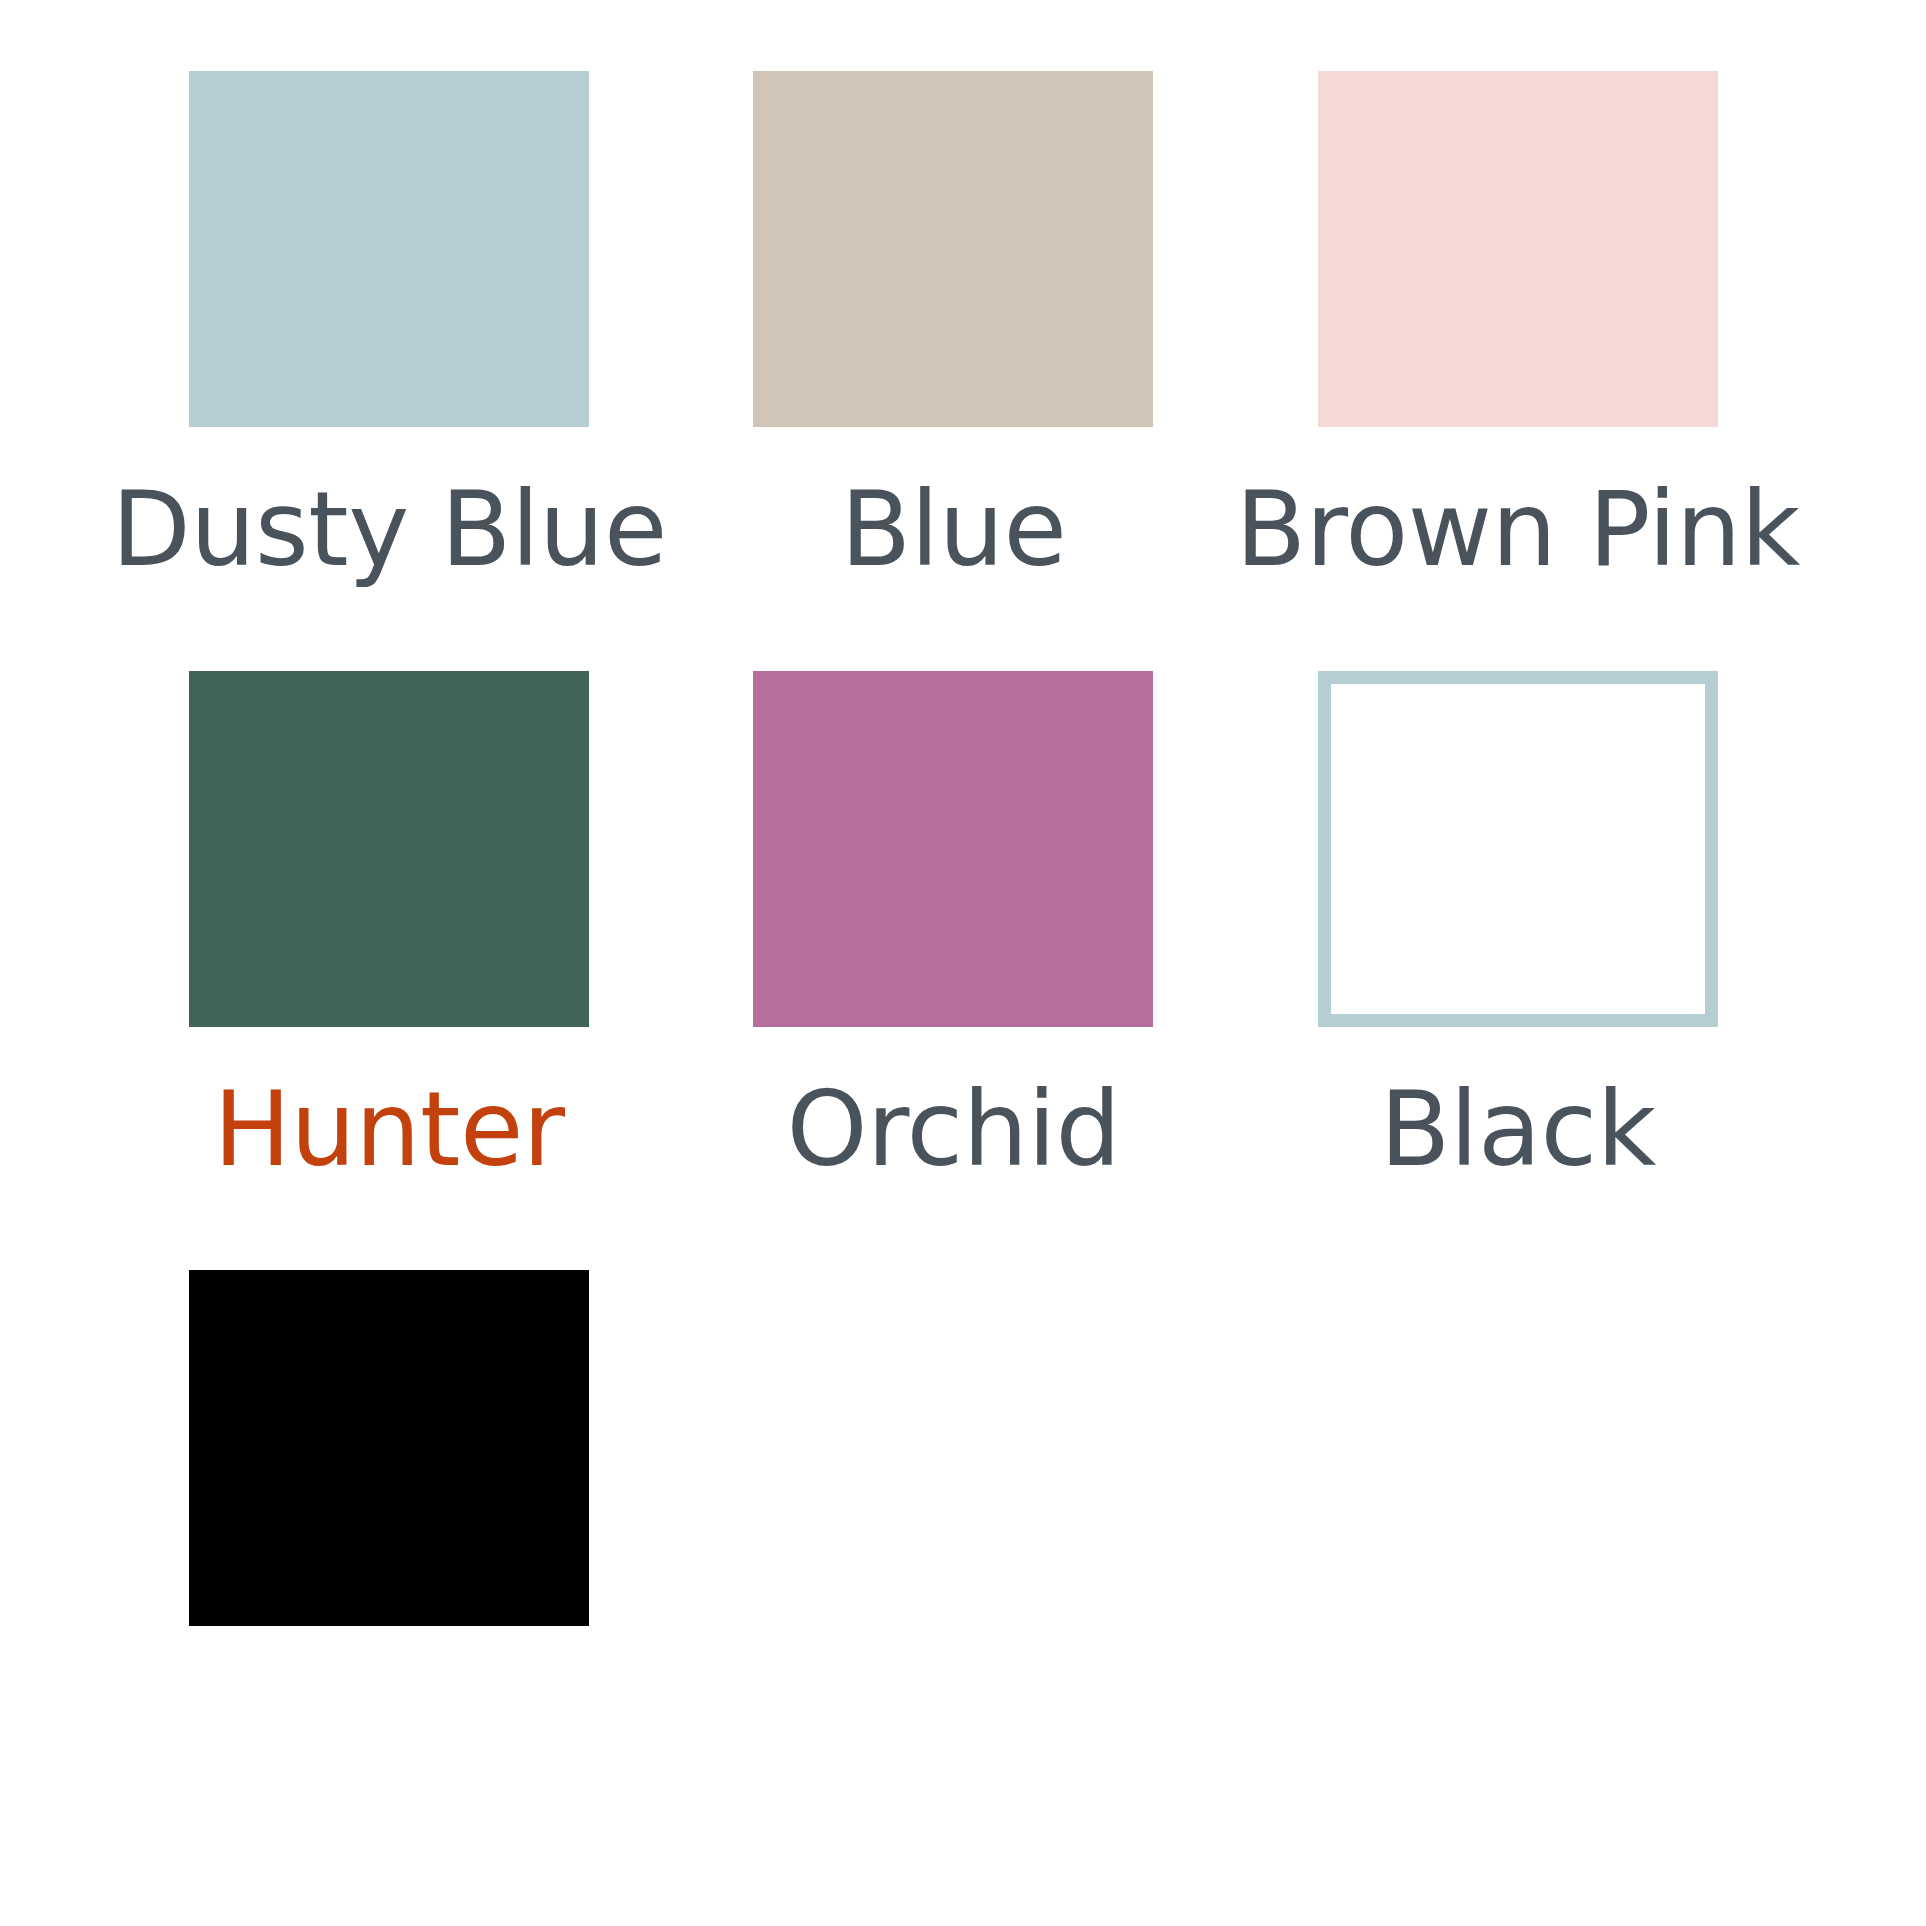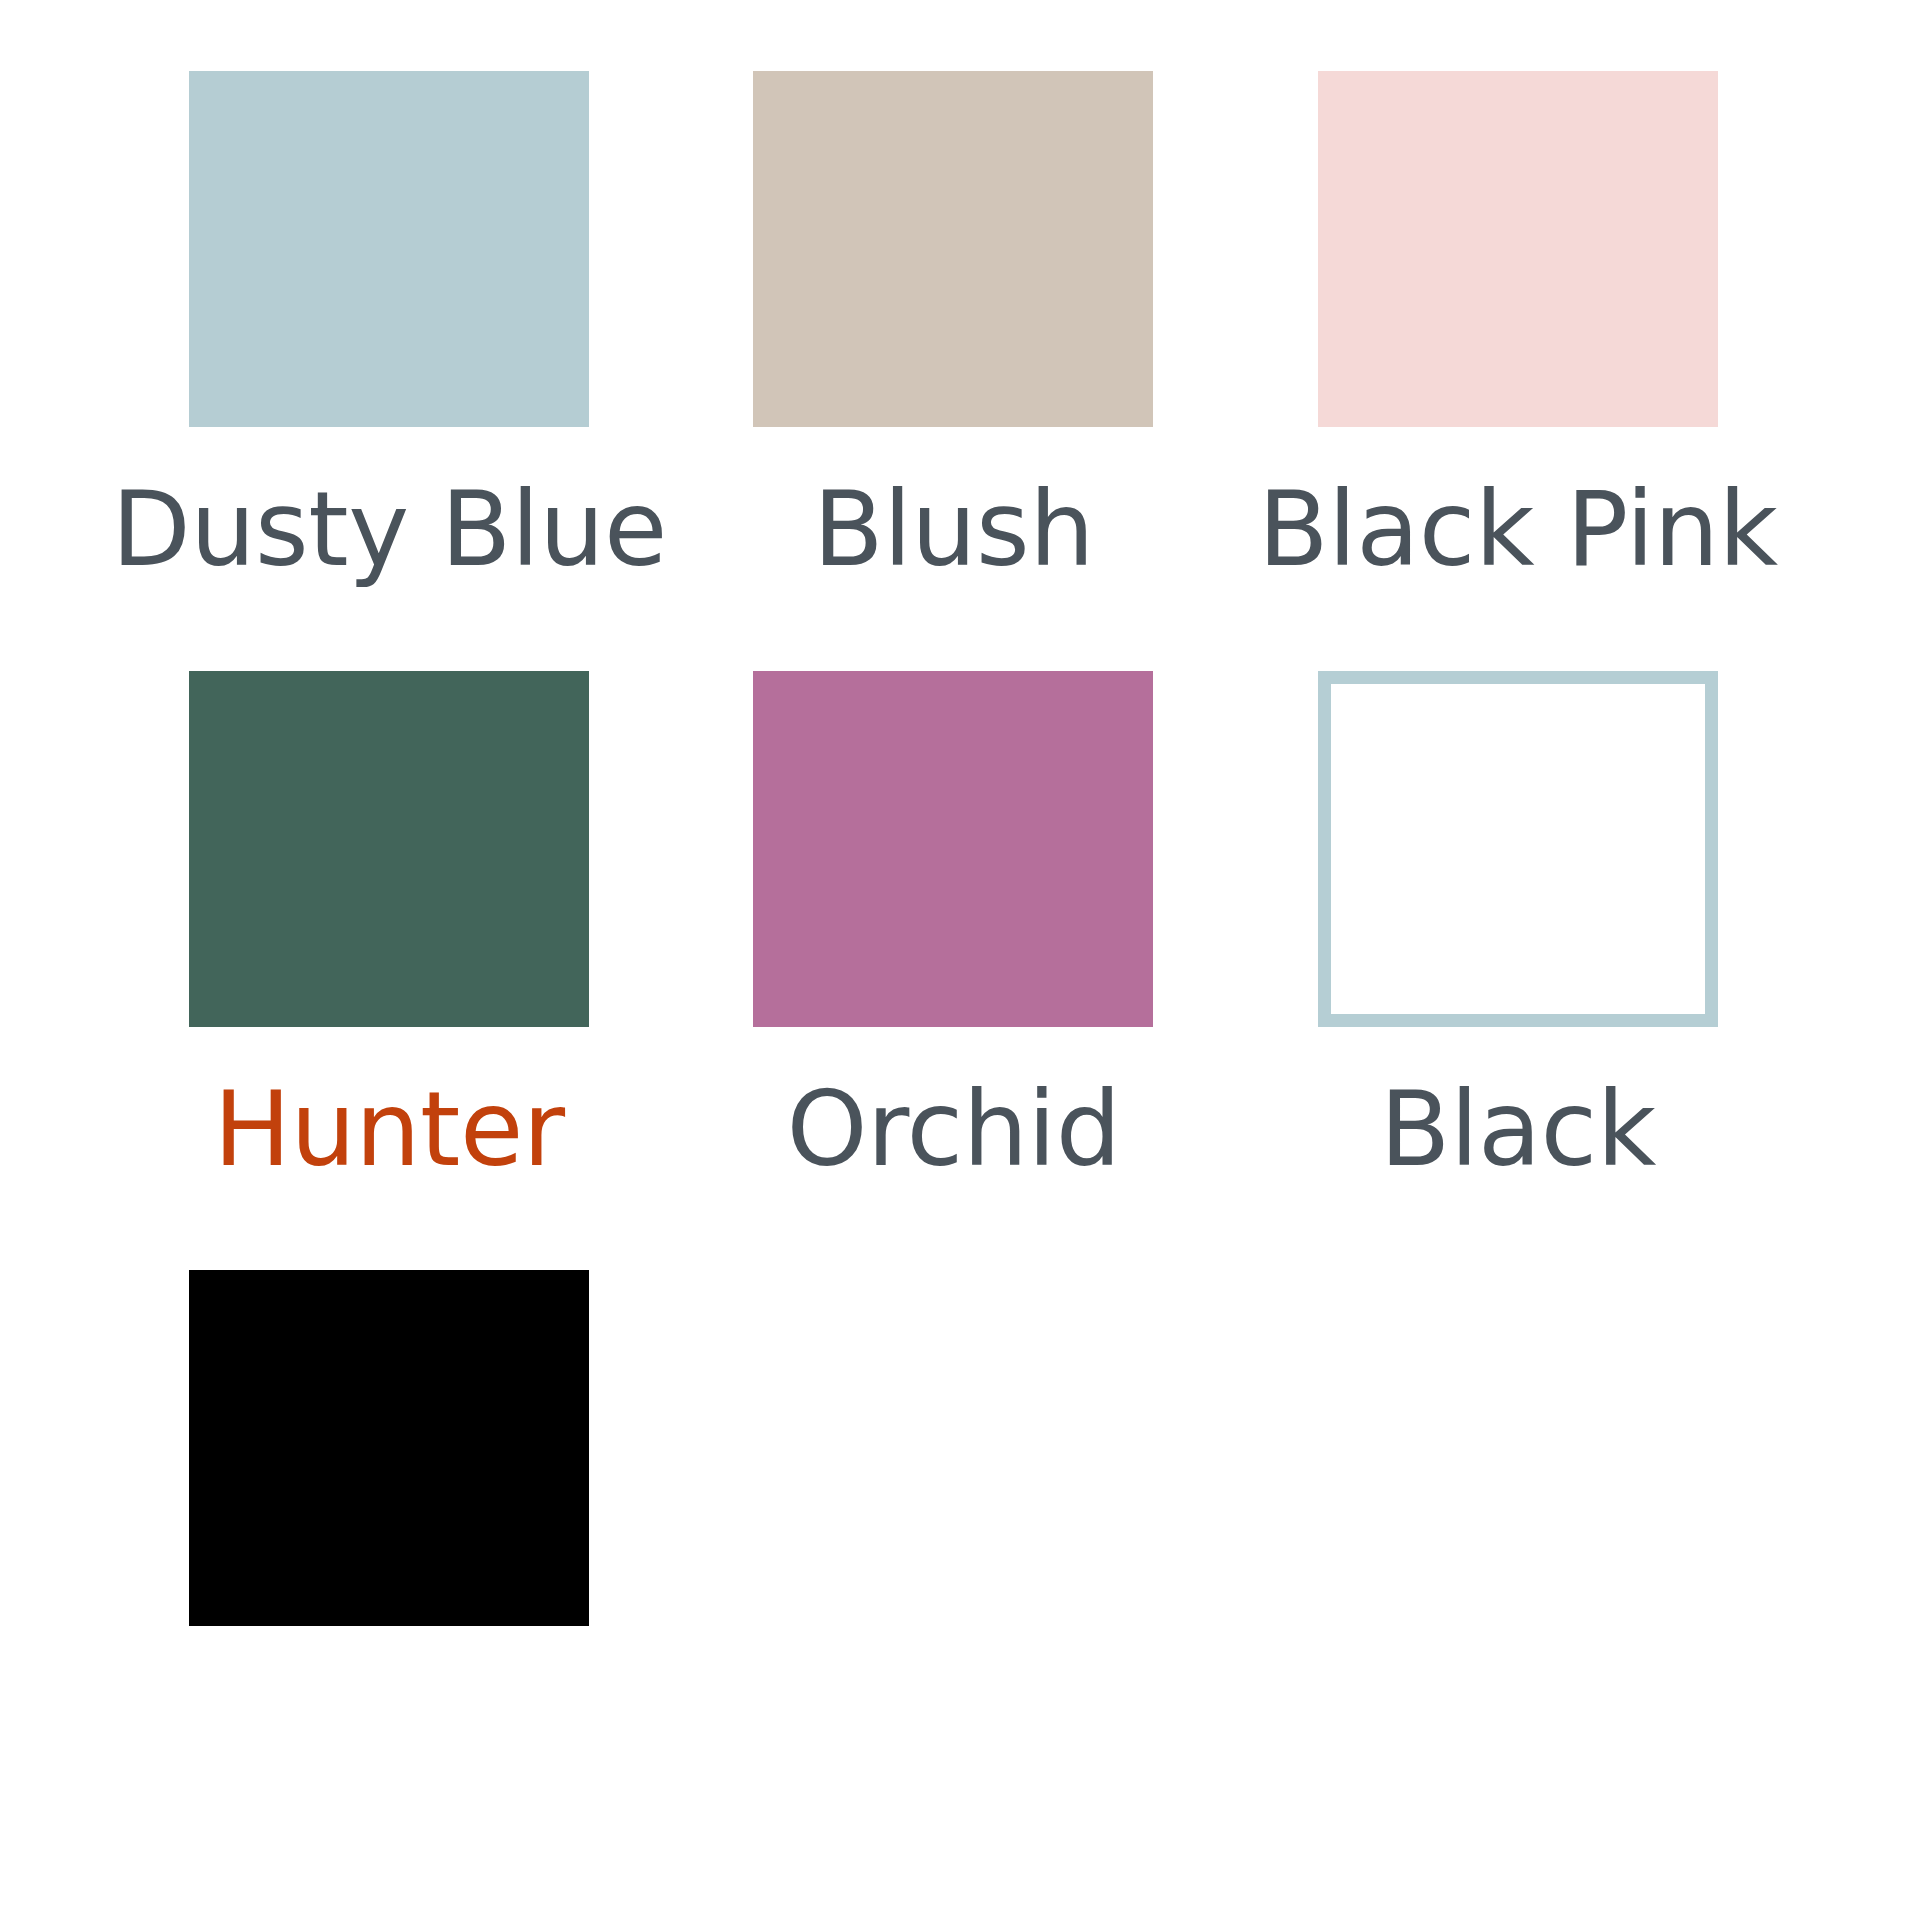--- a/index.html
+++ b/index.html
@@ -61,26 +61,26 @@
 
 <div id="swatch-grid">
 
   <div class="swatch-cell">
     <div class="swatch-chip" style="background-color: rgb(181, 205, 211);"></div>
     <div class="swatch-label" style="color: rgb(74, 83, 91);">Dusty Blue</div>
   </div>
 
   <div class="swatch-cell">
     <div class="swatch-chip" style="background-color: rgb(209, 197, 184);"></div>
-    <div class="swatch-label" style="color: rgb(74, 83, 91);">Blush</div>
+    <div class="swatch-label" style="color: rgb(74, 83, 91);">Blue</div>
   </div>
 
   <div class="swatch-cell">
     <div class="swatch-chip" style="background-color: rgb(245, 217, 215);"></div>
-    <div class="swatch-label" style="color: rgb(74, 83, 91);">Black Pink</div>
+    <div class="swatch-label" style="color: rgb(74, 83, 91);">Brown Pink</div>
   </div>
 
   <div class="swatch-cell">
     <div class="swatch-chip" style="background-color: rgb(66, 101, 90);"></div>
     <div class="swatch-label" style="color: #c2410c;">Hunter</div>
   </div>
 
 
   <div class="swatch-cell">
     <div class="swatch-chip" style="background-color: rgb(181, 111, 155);"></div>

